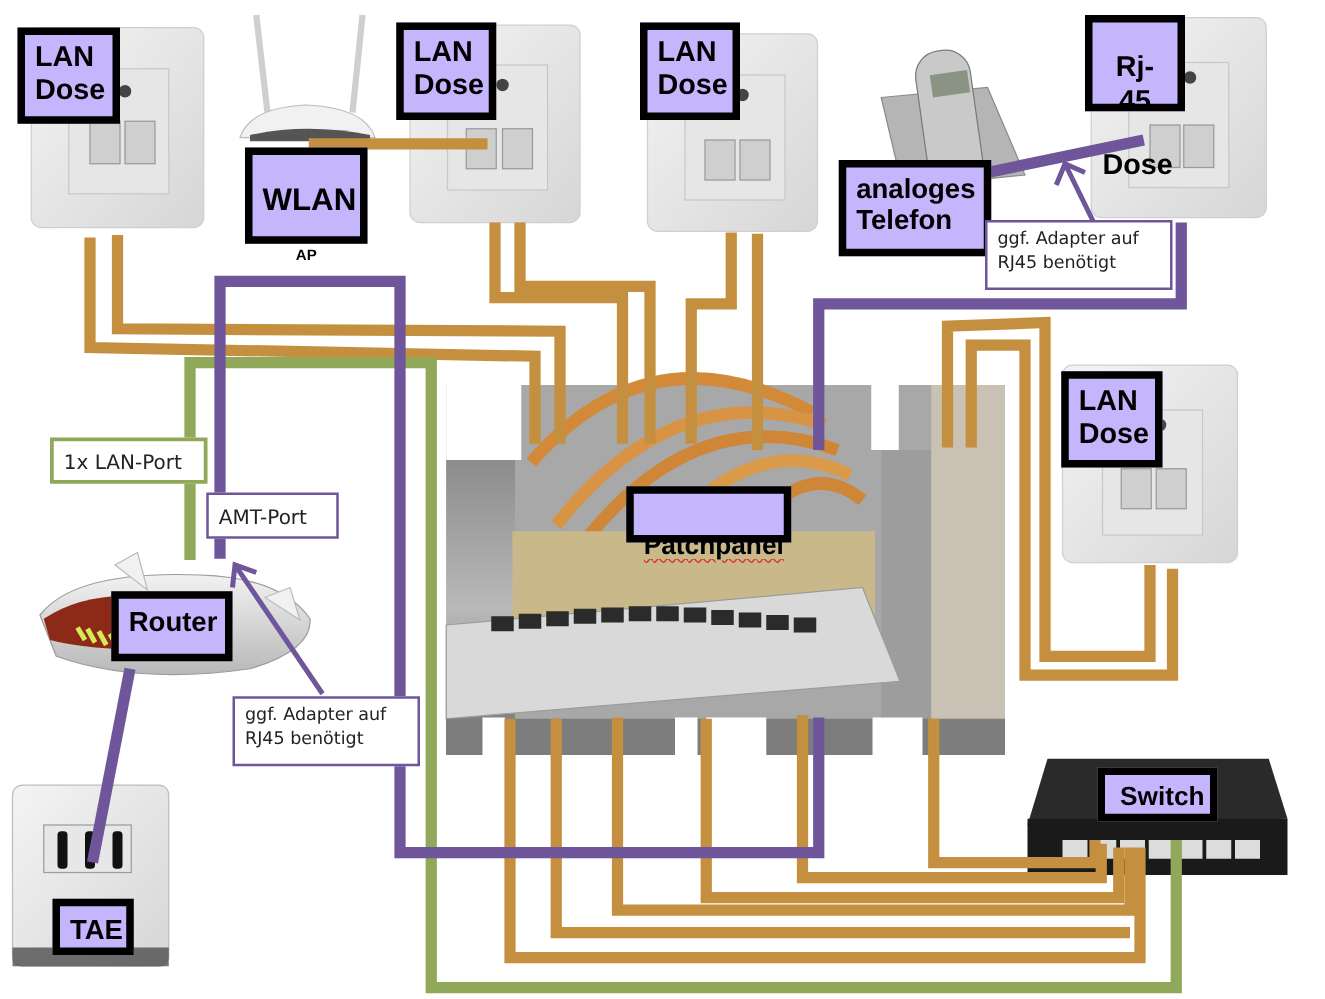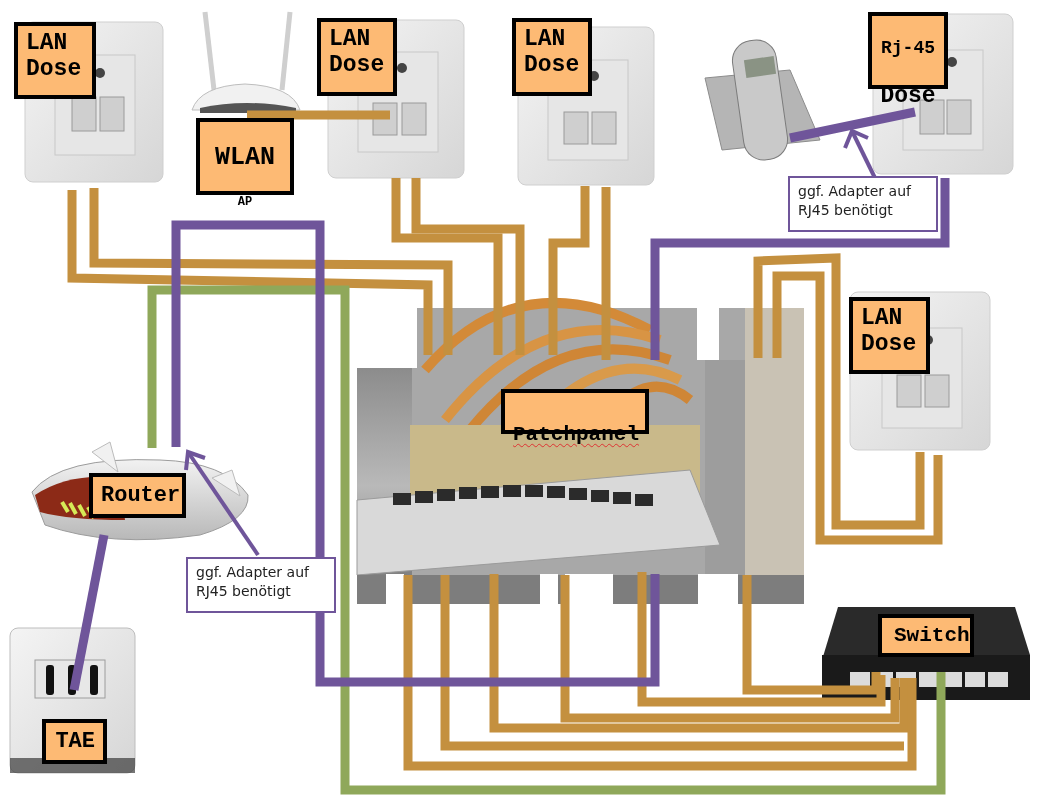--- a/index.html
+++ b/index.html
@@ -1,20 +1,20 @@
 <!DOCTYPE html>
 <html><head>
 <meta charset="utf-8">
 <style>
   html, body { margin:0; padding:0; background:#ffffff; }
   body { width:1060px; height:799px; position:relative; overflow:hidden; font-family:"Liberation Sans", "DejaVu Sans", sans-serif; }
   #stage { position:absolute; left:0; top:0; width:1060px; height:799px; }
   .label {
-    position:absolute; background:#fdba74; border:4px solid #000000; box-sizing:border-box;
-    font-family:Liberation Mono, monospace; font-weight:bold; color:#000000;
+    position:absolute; background:#c4b5fd; border:6px solid #000000; box-sizing:border-box;
+    font-family:Liberation Sans, sans-serif; font-weight:bold; color:#000000;
     line-height:1.15; padding:4px 8px; white-space:pre-line;
   }
   .note {
     position:absolute; background:#ffffff; box-sizing:border-box;
     font-family:"DejaVu Sans", sans-serif; font-size:14px; color:#222;
     padding:4px 8px; line-height:1.35;
   }
   .note.purple { border:2px solid #6f559a; }
   .note.green  { border:3px solid #8fa85a; }
   .center { text-align:center; }
@@ -211,40 +211,44 @@
   <div style="font-size:12px;margin-top:4px;">AP</div>
 </div>
 
 <div class="label" style="left:317px;top:18px;width:80px;height:78px;font-size:23px;">LAN
 Dose</div>
 
 <div class="label" style="left:512px;top:18px;width:80px;height:78px;font-size:23px;">LAN
 Dose</div>
 
 <div class="label center" style="left:868px;top:12px;width:80px;height:77px;">
-  <div style="font-size:18px;">Rj-45</div>
+  <div style="font-size:23px;">Rj-45</div>
   <div style="font-size:23px;margin-top:6px;">Dose</div>
 </div>
 
+<div class="label" style="left:671px;top:128px;width:122px;height:77px;font-size:22px;">analoges
+Telefon</div>
 
 <div class="note purple" style="left:788px;top:176px;width:150px;height:56px;">
   <div>ggf. Adapter auf</div>
   <div>RJ45 benötigt</div>
 </div>
 
 <div class="label" style="left:849px;top:297px;width:81px;height:77px;font-size:23px;">LAN
 Dose</div>
 
-<div class="label" style="left:501px;top:389px;width:148px;height:45px;font-size:21px;padding-top:6px;">
+<div class="label" style="left:501px;top:389px;width:132px;height:45px;font-size:21px;padding-top:6px;">
   <span class="squiggle">Patchpanel</span>
 </div>
 
-
-
-<div class="label" style="left:89px;top:473px;width:97px;height:45px;font-size:22px;padding-top:6px;">Router</div>
+<div class="note green" style="left:40px;top:350px;width:126px;height:37px;font-size:16px;padding-top:6px;">1x LAN-Port</div>
+
+<div class="note purple" style="left:165px;top:394px;width:106px;height:37px;font-size:16px;padding-top:7px;">AMT-Port</div>
+
+<div class="label" style="left:89px;top:473px;width:97px;height:56px;font-size:22px;padding-top:6px;">Router</div>
 
 
 <div class="note purple" style="left:186px;top:557px;width:150px;height:56px;">
   <div>ggf. Adapter auf</div>
   <div>RJ45 benötigt</div>
 </div>
 
 <div class="label" style="left:878px;top:614px;width:96px;height:43px;font-size:21px;padding-top:6px;padding-left:12px;">Switch</div>
 
 <div class="label center" style="left:42px;top:719px;width:65px;height:45px;font-size:22px;padding-top:6px;text-align:right;">TAE</div>

